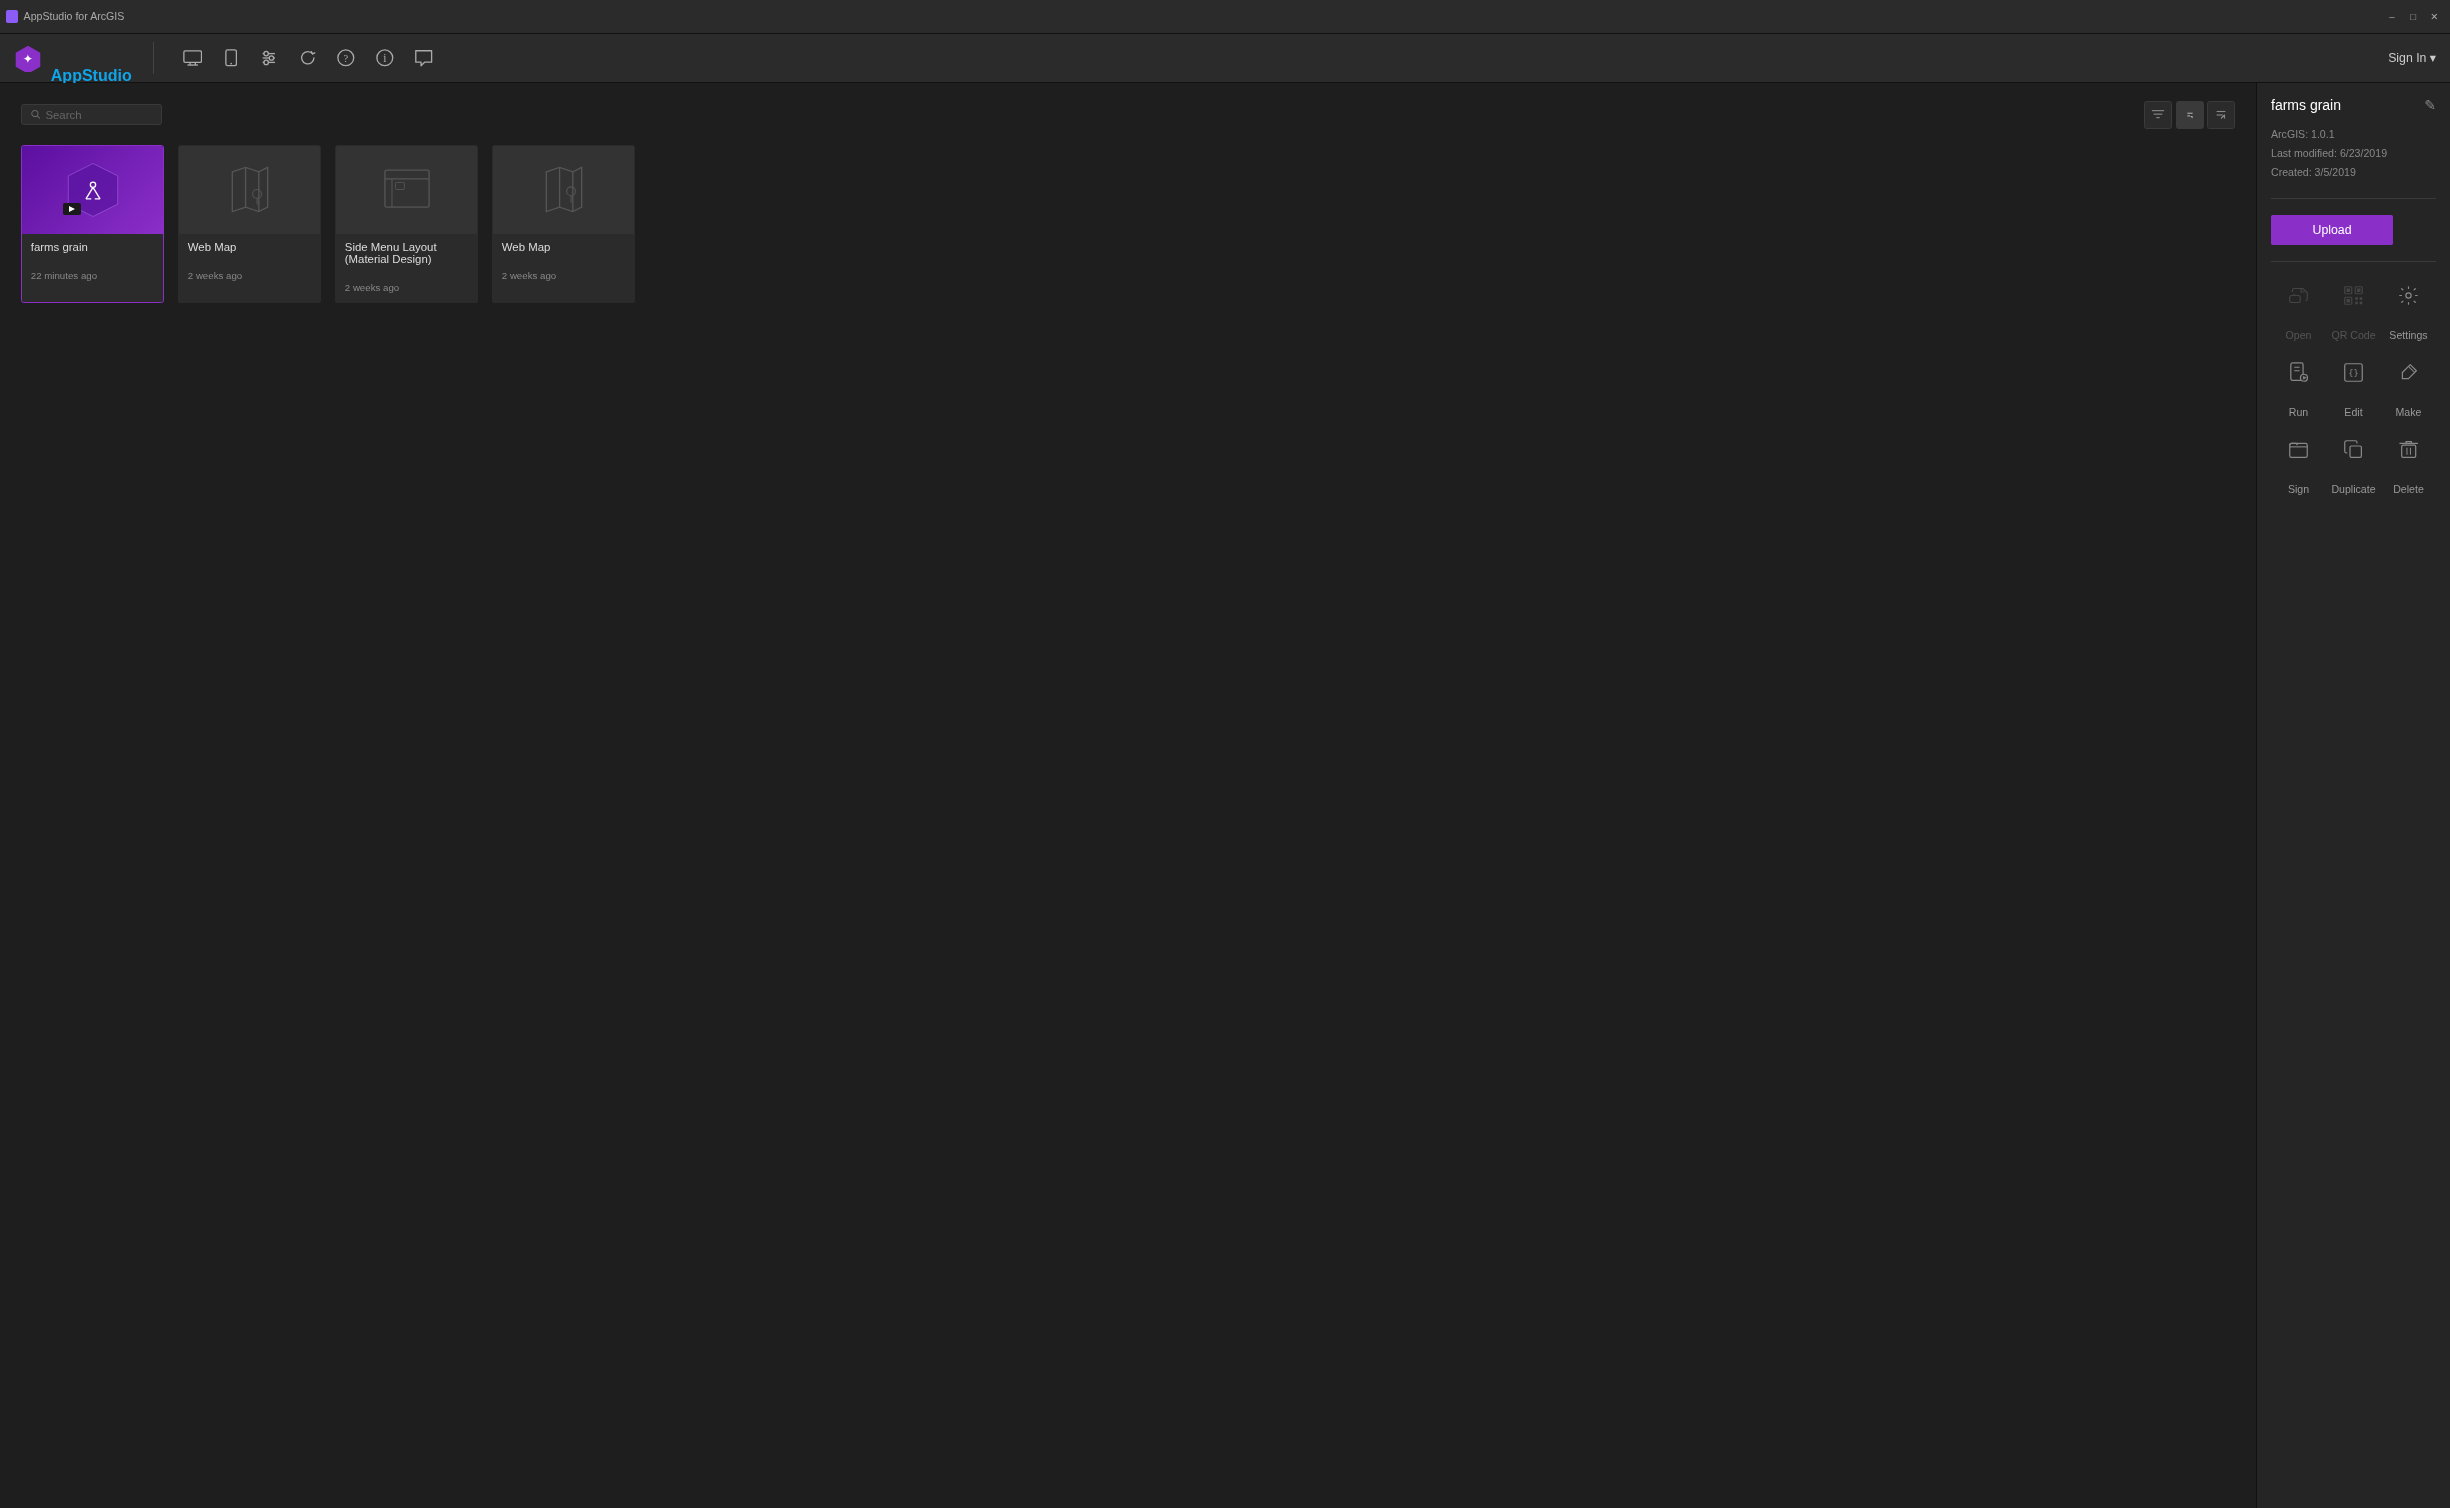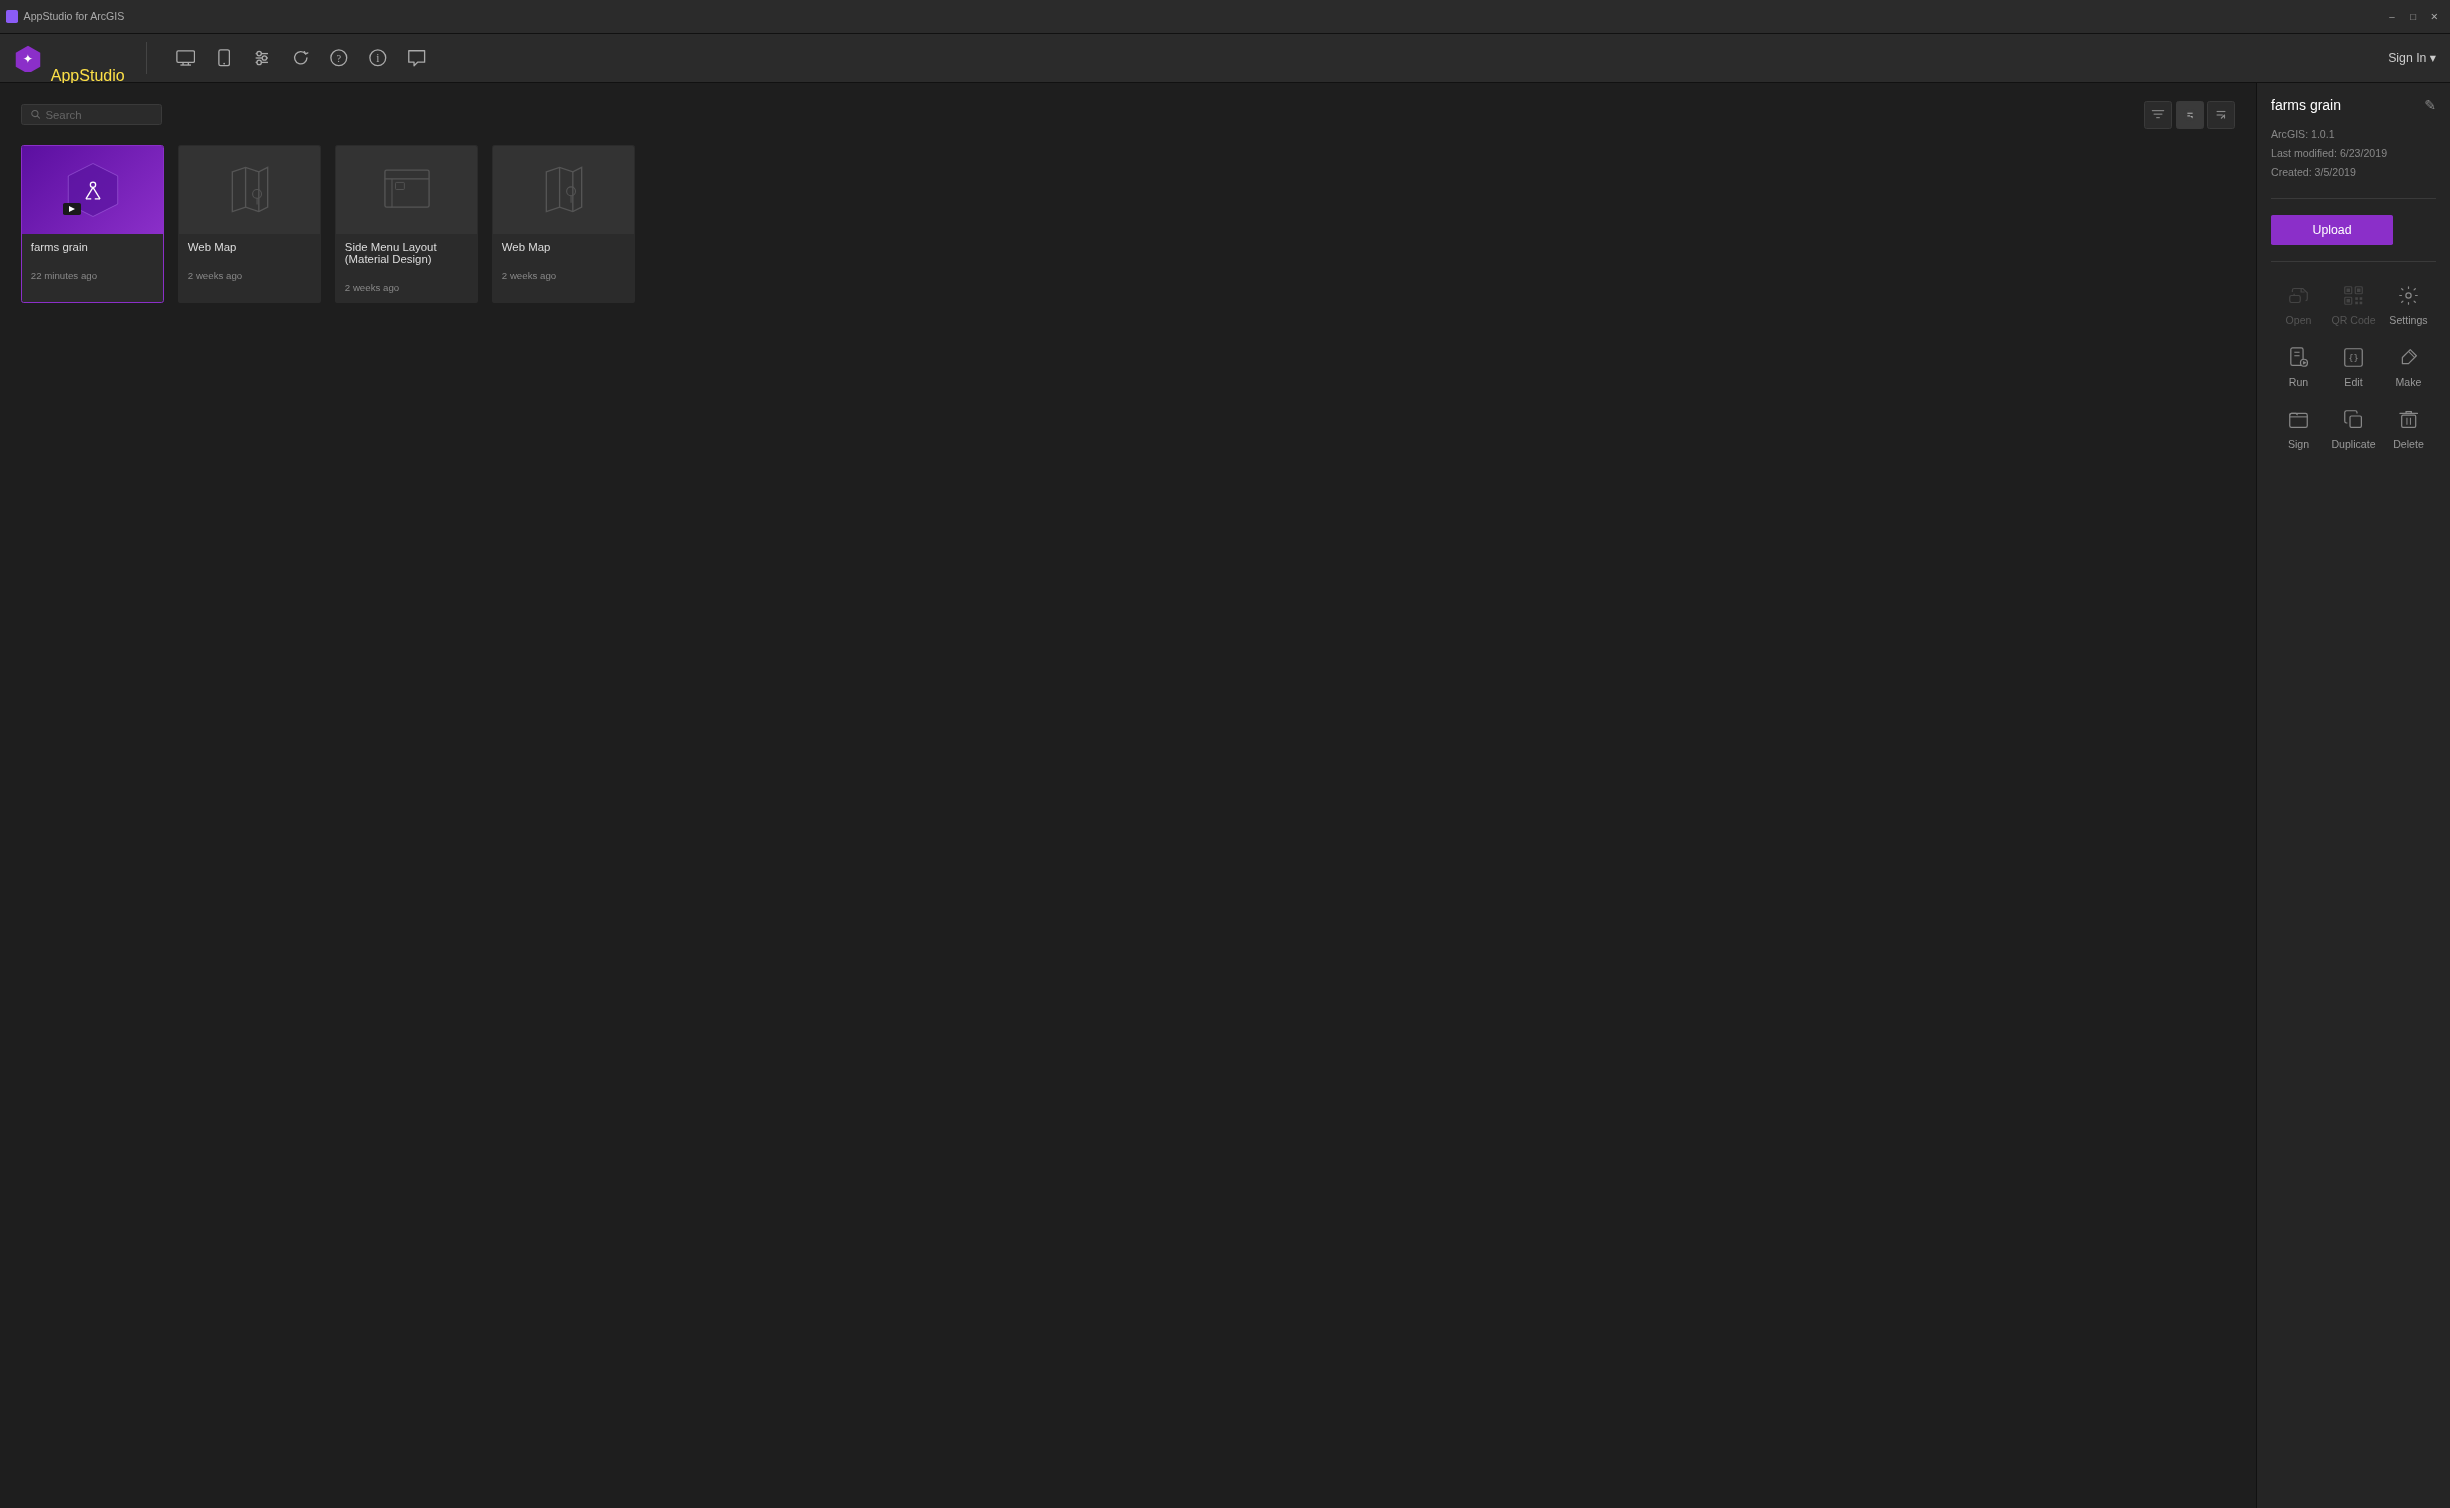--- a/index.html
+++ b/index.html
@@ -66,23 +66,23 @@
     .header-logo {
       display: flex;
       align-items: center;
       gap: 8.8px;
     }
     .header-logo-icon {
       width: 28px;
       height: 28px;
     }
     .header-title {
-      color: #fde047;
+      color: #0ea5e9;
       font-size: 16px;
-      font-weight: 400;
+      font-weight: 700;
       margin-top: 36px;
     }
     .header-divider {
       width: 0.9px;
       height: 32px;
       background: #444;
       margin: 0 3.5px;
     }
     .header-nav {
       display: flex;
@@ -324,21 +324,21 @@
     }
     .sidebar-actions {
       display: grid;
       grid-template-columns: 1fr 1fr 1fr;
       gap: 7px 0;
     }
     .action-btn {
       display: flex;
       flex-direction: column;
       align-items: center;
-      gap: 3px;
+      gap: 18px;
       cursor: pointer;
       padding: 7px 3.5px;
       border-radius: 2.6px;
     }
     .action-icon {
       font-size: 17.6px;
       color: #999;
     }
     .action-btn.disabled .action-icon { color: #444; cursor: not-allowed; }
     .action-label {

